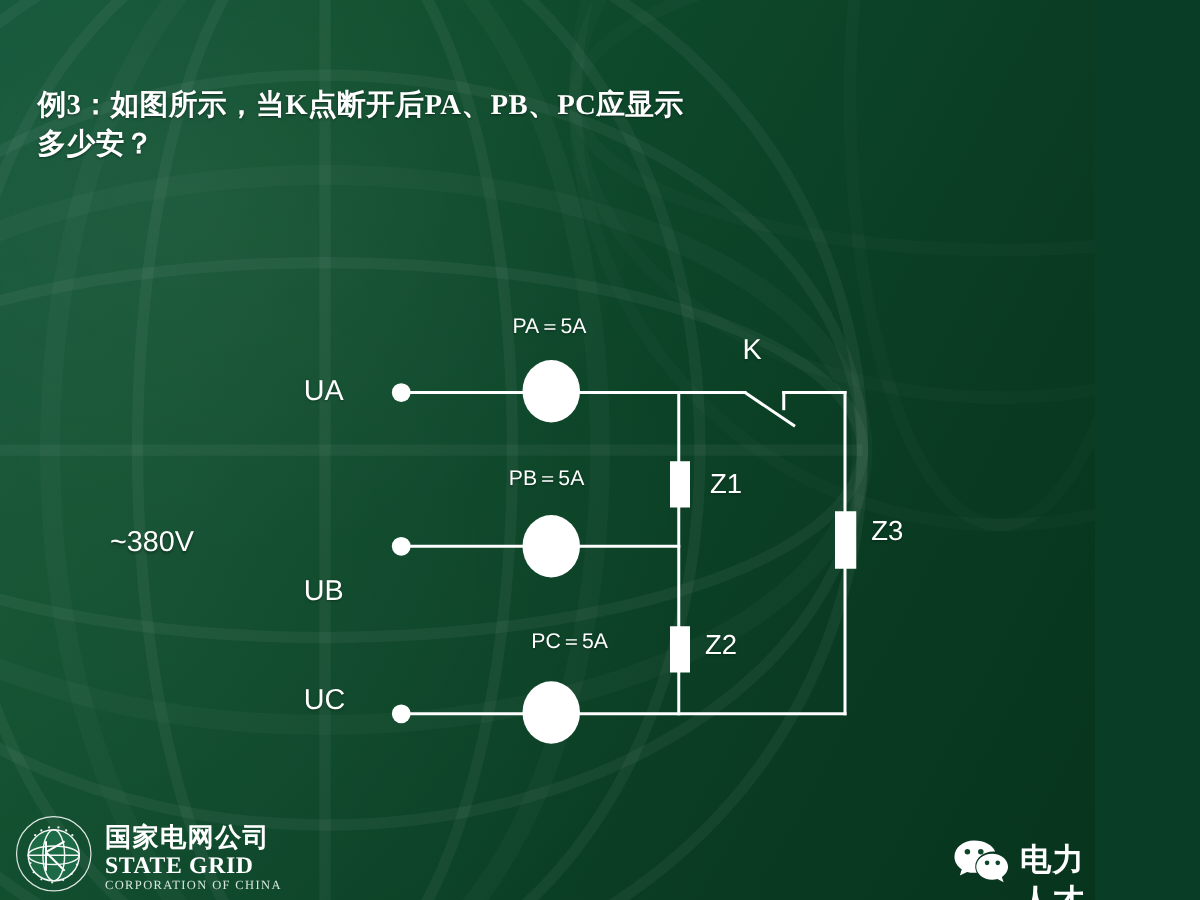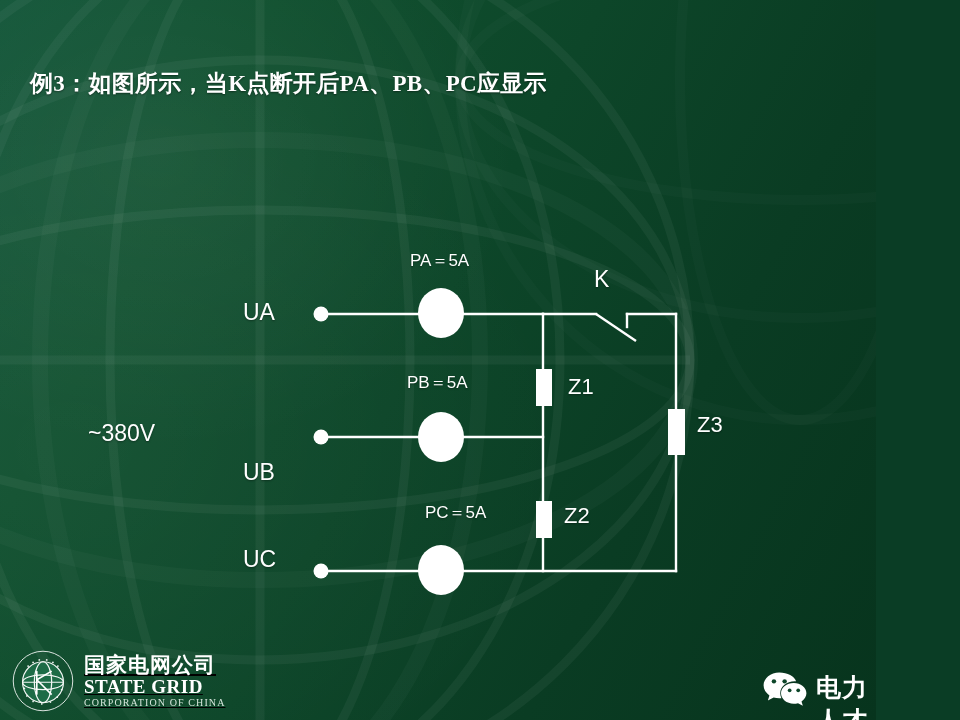--- a/index.html
+++ b/index.html
@@ -37,21 +37,21 @@
   .lbl{
     position:absolute;color:#ffffff;font-size:23px;
     font-family:"Liberation Sans","DejaVu Sans",sans-serif;
     white-space:nowrap;text-shadow:0 1px 2px rgba(0,0,0,.35);
   }
   .lbl-src{font-size:23px;text-align:right;}
   .lbl-meter{font-size:17px;}
   .lbl-z{font-size:22px;}
 
   
-  .sg-logo{position:absolute;left:12px;top:648px;width:230px;height:66px;display:flex;align-items:center;text-decoration:underline;}
+  .sg-logo{position:absolute;left:12px;top:648px;width:230px;height:66px;display:flex;align-items:flex-end;}
   .sg-mark{width:62px;height:62px;flex:0 0 62px;}
   .sg-text{margin-left:10px;line-height:1;}
   .sg-cn{font-family:"Liberation Sans","DejaVu Sans",sans-serif;font-weight:bold;font-size:21px;color:#ffffff;letter-spacing:1px;}
   .sg-en{font-family:"Liberation Serif","DejaVu Serif",serif;font-weight:bold;font-size:19px;color:#ffffff;letter-spacing:.5px;margin-top:2px;}
   .sg-sub{font-family:"Liberation Serif","DejaVu Serif",serif;font-size:10px;color:#d6e6dc;letter-spacing:1.1px;margin-top:2px;}
 
   .wx{position:absolute;left:762px;top:671px;height:52px;display:flex;align-items:flex-start;}
   .wx-icon{width:46px;height:40px;flex:0 0 46px;}
   .wx-text{margin-left:8px;font-family:"Liberation Sans","DejaVu Sans",sans-serif;
            font-weight:bold;font-size:25px;color:#ffffff;letter-spacing:1px;}
@@ -85,20 +85,21 @@
         <circle cx="380" cy="380" r="340"></circle>
         <ellipse cx="380" cy="380" rx="340" ry="120"></ellipse>
         <ellipse cx="380" cy="380" rx="120" ry="340"></ellipse>
         <ellipse cx="380" cy="380" rx="340" ry="238"></ellipse>
       </g>
     </svg>
   </div>
 
   <div class="title">
     <div>例3：如图所示，当K点断开后PA、PB、PC应显示</div>
+    <div>多少安？</div>
   </div>
 
   <svg id="circuit" viewBox="0 0 960 720">
     <g stroke="#ffffff" stroke-width="2.4" fill="none" stroke-linecap="square">
 
       <path d="M321 314 H543"></path>
       <path d="M543 314 H596"></path>
 
       <path d="M627 314 V327"></path>
       <path d="M627 314 H676"></path>

